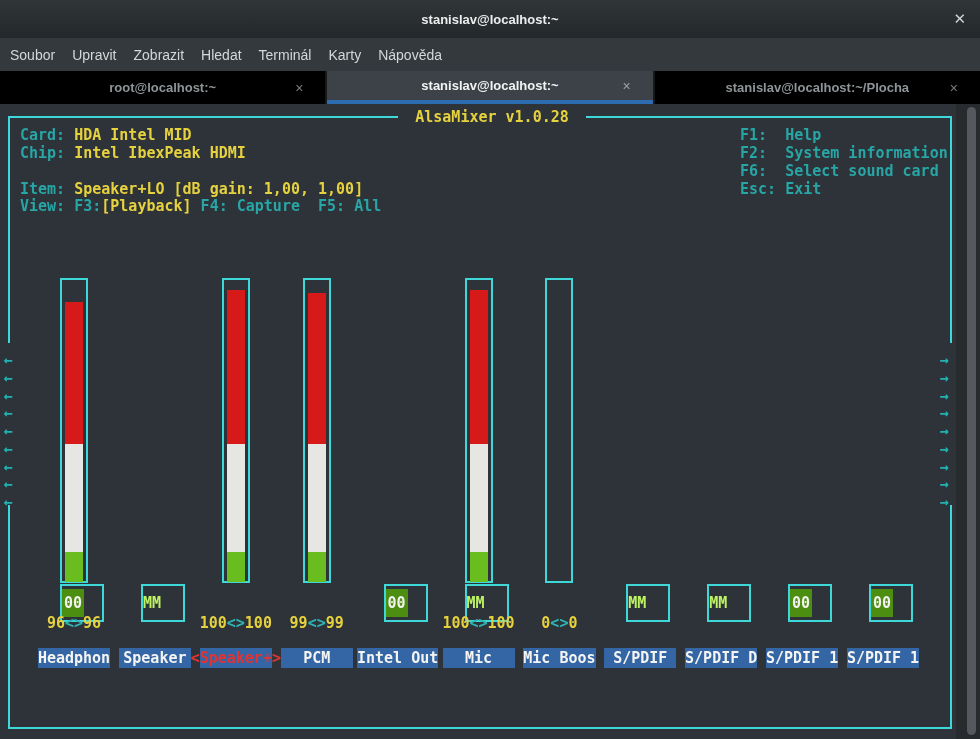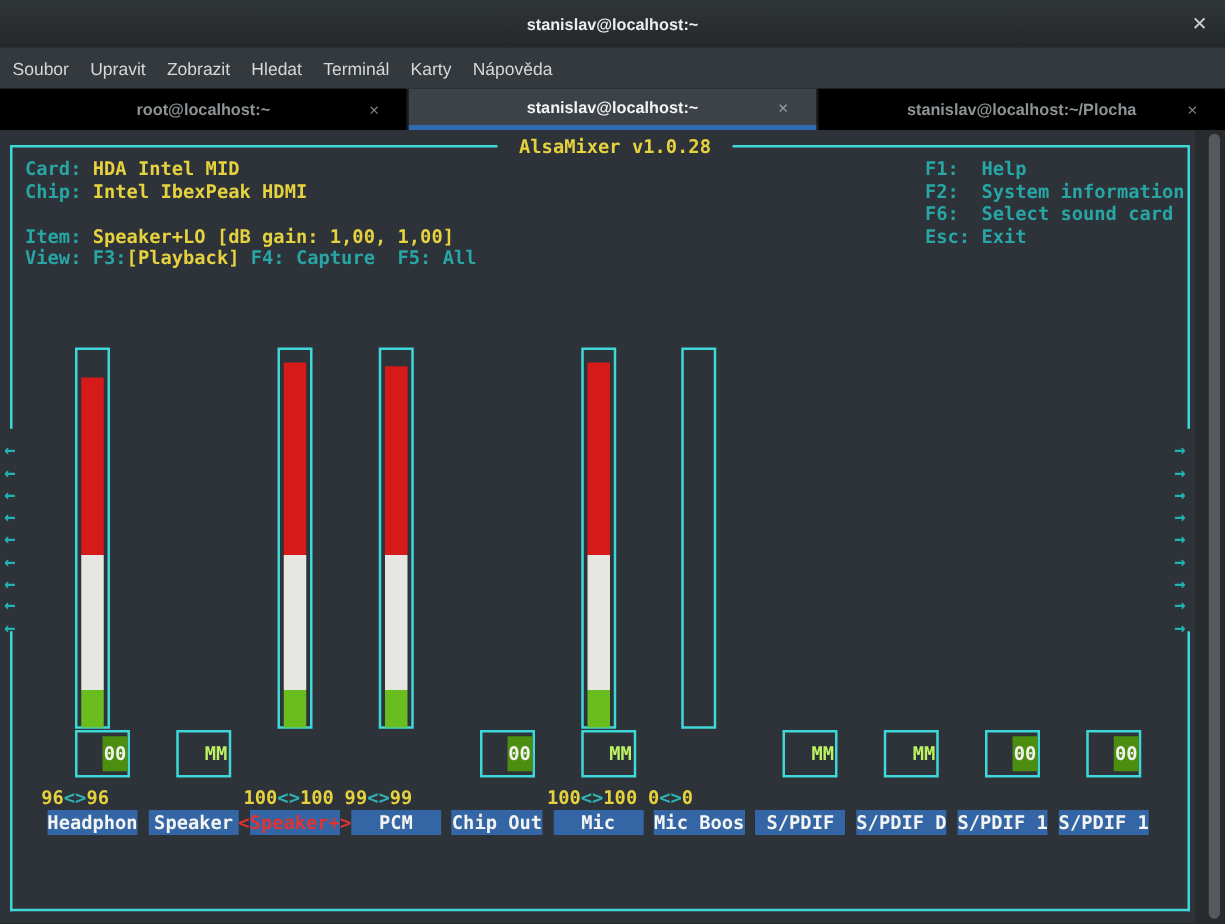--- a/index.html
+++ b/index.html
@@ -44,26 +44,26 @@
     font-size:15px; z-index:4; text-align:center; }
 
   
   .chan { position:absolute; width:82px; top:174px; height:396px; }
   .bar-box { position:absolute; left:27px; top:0; width:28px; height:305px; border:2px solid #3fd8d8; }
   .seg { position:absolute; left:32px; width:18px; }
   .seg.red   { background:#d61a1a; }
   .seg.white { background:#e6e6e2; }
   .seg.green { background:#69bd1e; }
   .mute-box { position:absolute; left:27px; top:306px; width:44px; height:38px; border:2px solid #3fd8d8;
-    display:flex; align-items:center; justify-content:center;padding-left:20px; }
+    display:flex; align-items:center; justify-content:flex-start; }
   .mute-box .mm { color:#bef264; }
   .mute-box .oo { background:#4c8e0f; color:#f2f2ee; width:22px; height:28px;
     display:flex; align-items:center; justify-content:center; }
-  .chan-value { position:absolute; left:0; top:351px; width:82px; height:18px;
-    text-align:left; white-space:nowrap; }
+  .chan-value { position:absolute; left:0; top:336px; width:82px; height:18px;
+    text-align:center; white-space:nowrap; }
   .chan-value .num { color:#e6d23e; }
   .chan-value .sep { color:#2fb4b4; }
   .chan-label-row { position:absolute; left:-40px; top:370px; width:162px; height:20px;
     display:flex; align-items:center; justify-content:center; }
   .chan-label { background:#3465a4; color:#f4f5f3; min-width:72px; height:20px;
     display:flex; align-items:center; justify-content:center; white-space:pre; }
   .chan-label.selected { color:#e23333; min-width:0; padding:0; }
   .bracket { color:#e23333; height:20px; display:flex; align-items:center; }
 
   
@@ -169,21 +169,21 @@
         <div class="chan-value"><span class="num">99</span><span class="sep">&lt;&gt;</span><span class="num">99</span></div>
         <div class="chan-label-row">
           <span class="chan-label">PCM</span>
         </div>
       </div>
       <div class="chan" style="left: 356.6px;">
         <div class="mute-box">
           <span class="oo">00</span>
         </div>
         <div class="chan-label-row">
-          <span class="chan-label">Chip Out</span>
+          <span class="chan-label">Intel Out</span>
         </div>
       </div>
       <div class="chan" style="left: 437.5px;">
         <div class="bar-box"></div>
         <div class="seg red" style="top: 12px; height: 154px;"></div>
         <div class="seg white" style="top: 166px; height: 108px;"></div>
         <div class="seg green" style="top: 274px; height: 30px;"></div>
         <div class="mute-box">
           <span class="mm">MM</span>
         </div>

